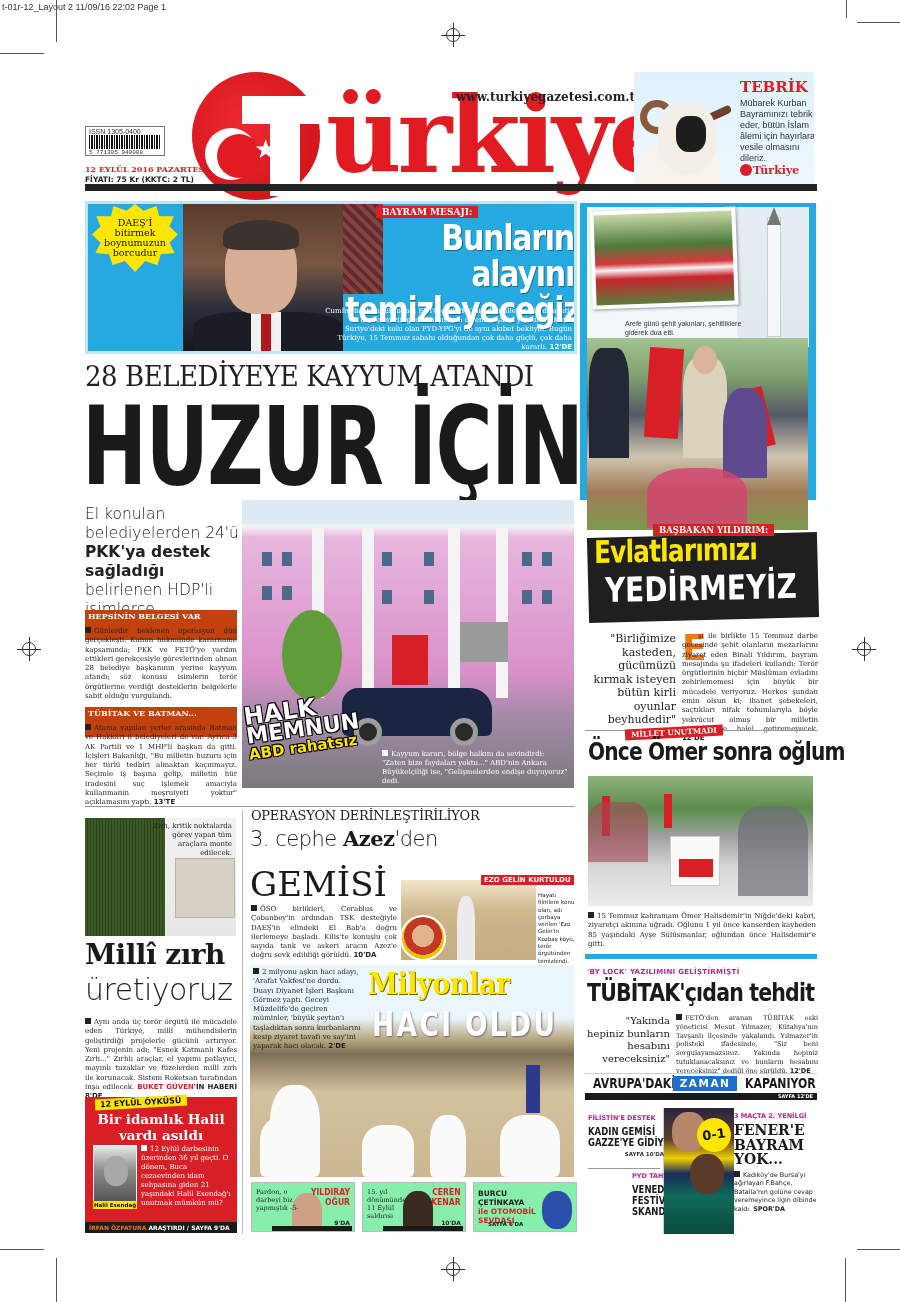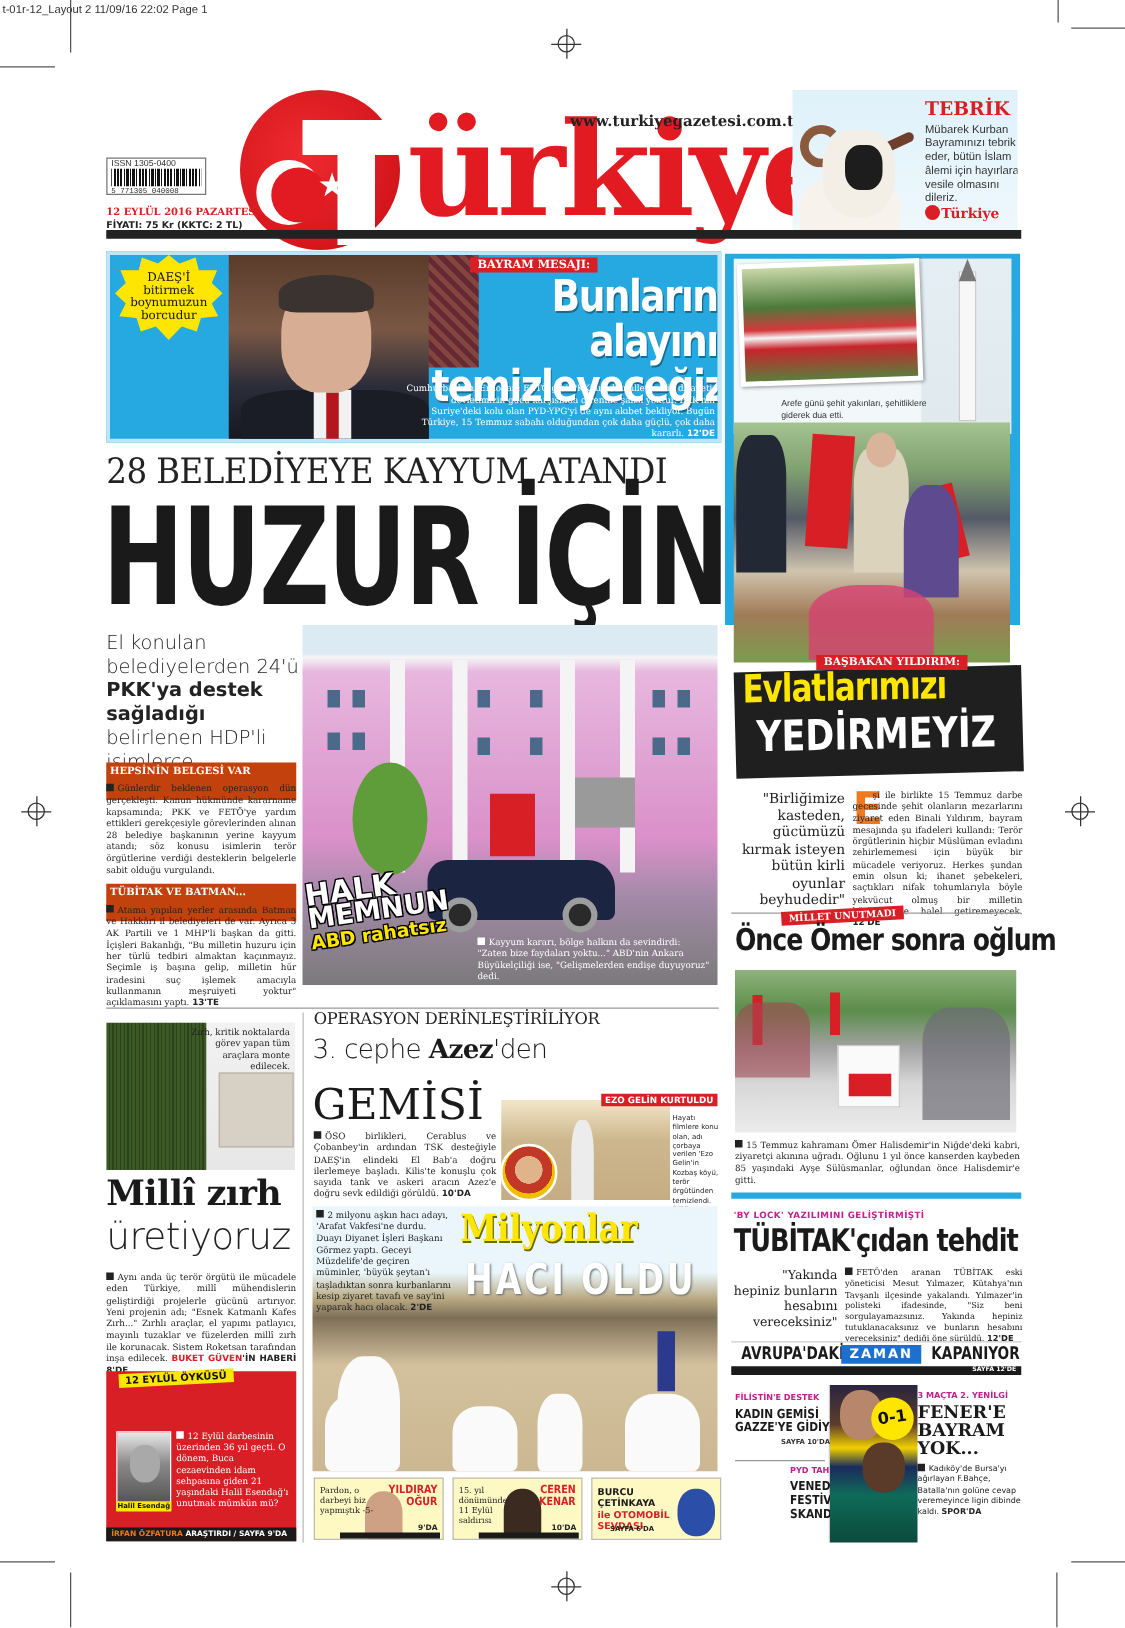--- a/index.html
+++ b/index.html
@@ -150,21 +150,21 @@
   .cephe b { font-family: "DejaVu Serif", serif; font-weight: bold; }
   .acildi { position: absolute; left: 250px; top: 864px; font-family: "DejaVu Serif", serif; font-size: 34px; color: #1a1a1a; font-weight: normal; letter-spacing: 0; white-space: nowrap; }
   .ezo-photo { position: absolute; left: 401px; top: 880px; width: 135px; height: 80px; background: linear-gradient(180deg,#f2e6c9 0%, #cdb78d 40%, #c5ac83 100%); overflow: hidden; }
   .ezo-tag { position: absolute; left: 481px; top: 875px; background: #d81f26; color: #fff; font-family: "DejaVu Sans", sans-serif; font-weight: bold; font-size: 7px; padding: 1px 3px; }
   .ezo-circle { position: absolute; left: 400px; top: 915px; width: 46px; height: 46px; border-radius: 50%; background: radial-gradient(circle at 50% 45%, #e0b38b 0 35%, #c23725 36% 60%, #f0c000 61%); border: 2px solid #fff; }
   .ezo-text { position: absolute; left: 538px; top: 892px; width: 38px; font-family: "DejaVu Sans", sans-serif; font-size: 5.6px; line-height: 7.3px; color: #222; }
   .haci-box { position: absolute; left: 250px; top: 965px; width: 324px; height: 212px; background: linear-gradient(180deg,#eaf6fb 0%, #eaf6fb 25%, #b8a881 35%, #7d6f57 42%, #d3c19d 60%, #cbb792 100%); overflow: hidden; }
   .pilgrim { position: absolute; background: #fafafa; border-radius: 40% 40% 10% 10%; }
   .milyonlar { position: absolute; left: 368px; top: 966px; font-family: "DejaVu Serif", serif; font-weight: bold; font-size: 30px; color: #ffe600; text-shadow: 1px 1px 0 #6b6b00; letter-spacing: -0.5px; white-space: nowrap; transform: scaleX(.9); transform-origin: left; }
   .haci-oldu { position: absolute; left: 372px; top: 1004px; font-family: "DejaVu Sans", sans-serif; font-weight: bold; font-size: 34px; color: #fff; text-shadow: 1px 1px 2px #666; letter-spacing: 3px; white-space: nowrap; transform: scaleX(.78); transform-origin: left; }
-  .columnist { position: absolute; top: 1182px; width: 104px; height: 50px; border: 1px solid #bbb; background: #fef9c3; overflow: hidden; }
+  .columnist { position: absolute; top: 1182px; width: 104px; height: 50px; border: 1px solid #bbb; background: #86efac; overflow: hidden; }
   .columnist .t { position: absolute; left: 4px; top: 5px; width: 44px; font-family: "DejaVu Serif", serif; font-size: 6.5px; line-height: 8px; color: #222; }
   .columnist .n { position: absolute; right: 4px; top: 4px; text-align: right; font-family: "DejaVu Sans", sans-serif; font-weight: bold; font-size: 9px; line-height: 10px; color: #d81f26; transform: scaleX(.85); transform-origin: right; }
   .columnist .p { position: absolute; right: 4px; top: 36px; font-family: "DejaVu Sans", sans-serif; font-weight: bold; font-size: 6px; color: #222; }
   .columnist .face { position: absolute; width: 30px; height: 38px; border-radius: 45% 45% 10% 10%; }
   .columnist .bar { position: absolute; left: 20px; bottom: 0; width: 80px; height: 5px; background: #1a1a1a; }
   .col-divider { position: absolute; width: 1px; background: #bbb; }
 </style>
 </head>
 <body>
 
@@ -369,20 +369,21 @@
     <div class="armor"></div>
     <div class="armor2"></div>
   </div>
 <div class="armor-cap">Zırh, kritik noktalarda görev yapan tüm araçlara monte edilecek.</div>
 <div class="milli-1">Millî zırh</div>
 <div class="milli-2">üretiyoruz</div>
 <div class="body-text" style="left:85px;top:1018px;width:152px;"><span class="sq"></span><span>Aynı anda üç terör örgütü ile mücadele eden Türkiye, millî mühendislerin geliştirdiği projelerle gücünü artırıyor. Yeni projenin adı; "Esnek Katmanlı Kafes Zırh..." Zırhlı araçlar, el yapımı patlayıcı, mayınlı tuzaklar ve füzelerden millî zırh ile korunacak. Sistem Roketsan tarafından inşa edilecek.</span> <b class="ref" style="color:#d81f26;">BUKET GÜVEN</b><b class="ref">'İN HABERİ 8'DE</b></div>
 
 <div class="halil-box">
   <div class="halil-tag">12 EYLÜL ÖYKÜSÜ</div>
+  <div class="halil-head">Bir idamlık Halil vardı asıldı</div>
   <div class="halil-photo">
       <div class="face"></div>
     </div>
   <div class="halil-name">Halil Esendağ</div>
   <div class="halil-text"><span class="sq" style="background:#fff;"></span><span>12 Eylül darbesinin üzerinden 36 yıl geçti. O dönem, Buca cezaevinden idam sehpasına giden 21 yaşındaki Halil Esendağ'ı unutmak mümkün mü?</span></div>
   <div class="halil-foot"><span class="o">İRFAN ÖZFATURA</span><span> ARAŞTIRDI  /  SAYFA 9'DA</span></div>
 </div>
 
 <div class="operasyon">OPERASYON DERİNLEŞTİRİLİYOR</div>
 <div class="cephe"><span>3. cephe </span><b>Azez</b><span>'den</span></div>

